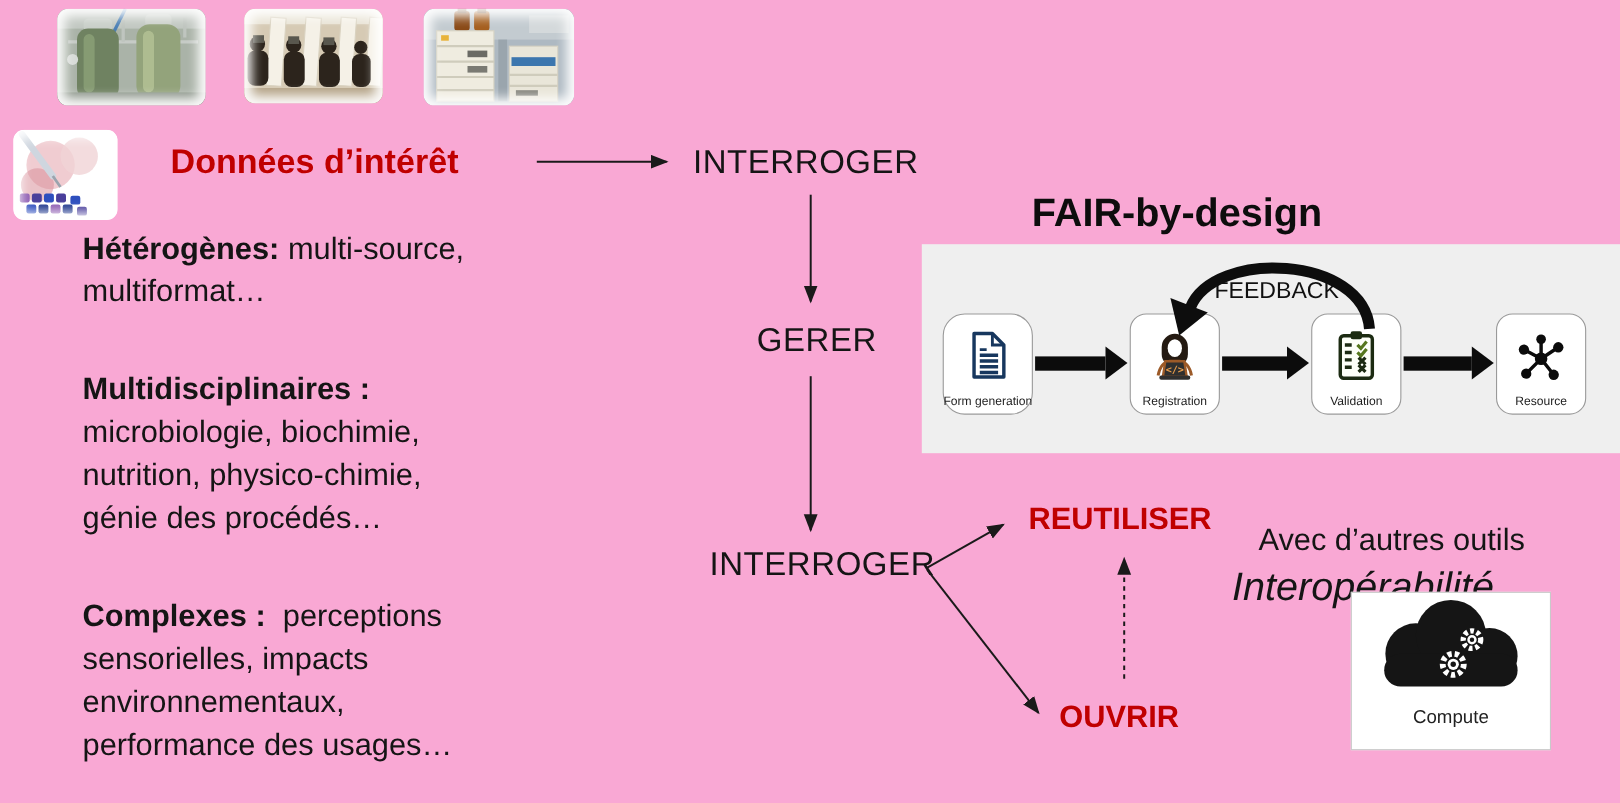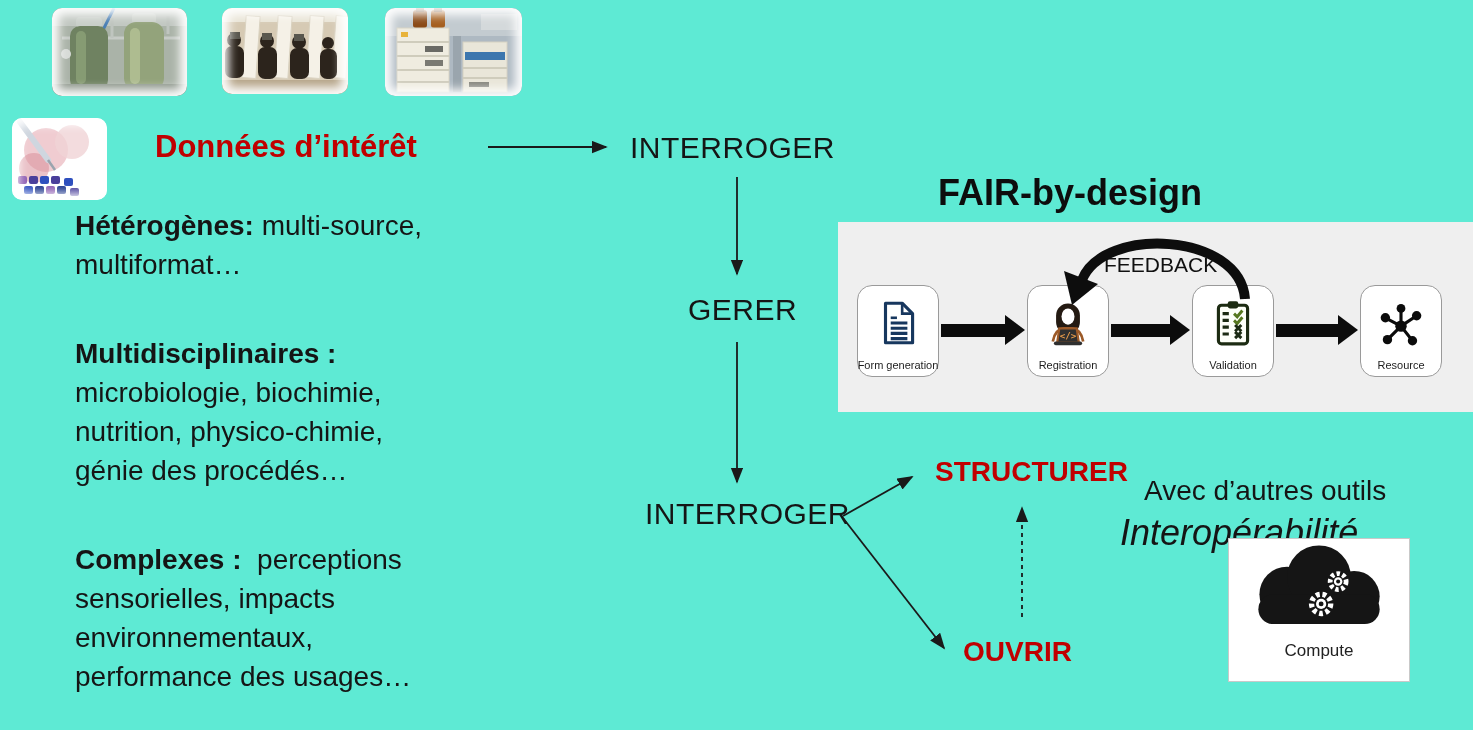--- a/index.html
+++ b/index.html
@@ -2,21 +2,21 @@
 <html style="--accent-red: #C00000; --panel-gray: #EFEFEF; --ink: #111111;"><head>
 <meta charset="utf-8">
 <style>
   :root{
     --accent-red:#C00000;
     --panel-gray:#EFEFEF;
     --ink:#111111;
   }
   html,body{margin:0;padding:0;background:#ffffff;}
   body{font-family:"Liberation Sans", sans-serif;color:var(--ink);}
-  .canvas{position:relative;width:1473px;height:730px;background:#5eead4;overflow:hidden;}
+  .canvas{position:relative;width:1473px;height:730px;background:#f9a8d4;overflow:hidden;}
 
   
   .photo{position:absolute;border-radius:10px;overflow:hidden;}
   .photo::after{content:"";position:absolute;inset:0;border-radius:10px;
     box-shadow:0 0 10px 7px rgba(255,255,255,.95) inset;pointer-events:none;}
   .photo svg{display:block;}
 
   
   .donnees{position:absolute;left:155px;top:129px;font-size:31px;font-weight:bold;color:var(--accent-red);}
   .flow-word{position:absolute;font-size:30px;letter-spacing:.5px;color:#151515;white-space:nowrap;}
@@ -152,28 +152,28 @@
 
   <div class="left-text">
     <p><span class="lead">Hétérogènes:</span><span> multi-source, multiformat…</span></p>
     <p><span class="lead">Multidisciplinaires :</span><span> microbiologie, biochimie, nutrition, physico-chimie, génie des procédés…</span></p>
     <p><span class="lead">Complexes :</span><span>&nbsp; perceptions sensorielles, impacts environnementaux, performance des usages…</span></p>
   </div>
 
   <div class="flow-word" style="left:630px;top:131px;">INTERROGER</div>
   <div class="flow-word" style="left:688px;top:293px;">GERER</div>
   <div class="flow-word" style="left:645px;top:497px;">INTERROGER</div>
-  <div class="red-word" style="left:935px;top:456px;">STRUCTURER</div>
+  <div class="red-word" style="left:935px;top:456px;">REUTILISER</div>
   <div class="red-word" style="left:963px;top:636px;">OUVRIR</div>
 
   <div class="fair-title">FAIR-by-design</div>
   <div class="fair-panel"></div>
   <div class="feedback-lbl">FEEDBACK</div>
 
-  <div class="fair-box" style="left:857px;">
+  <div class="fair-box" style="left:857px;border-radius:20px;">
     <span class="icn">
       <svg width="50" height="50" viewBox="0 0 48 48">
         <path d="M12 5 H28 L38 15 V43 H12 Z" fill="#fff" stroke="#17375E" stroke-width="3" stroke-linejoin="round"></path>
         <path d="M28 5 V15 H38" fill="none" stroke="#17375E" stroke-width="2.5"></path>
         <path d="M17 19 H23" stroke="#17375E" stroke-width="2.5"></path>
         <path d="M17 24 H33 M17 29 H33 M17 34 H33 M17 39 H33" stroke="#17375E" stroke-width="3"></path>
       </svg>
     </span>
     <span class="lbl">Form generation</span>
   </div>

